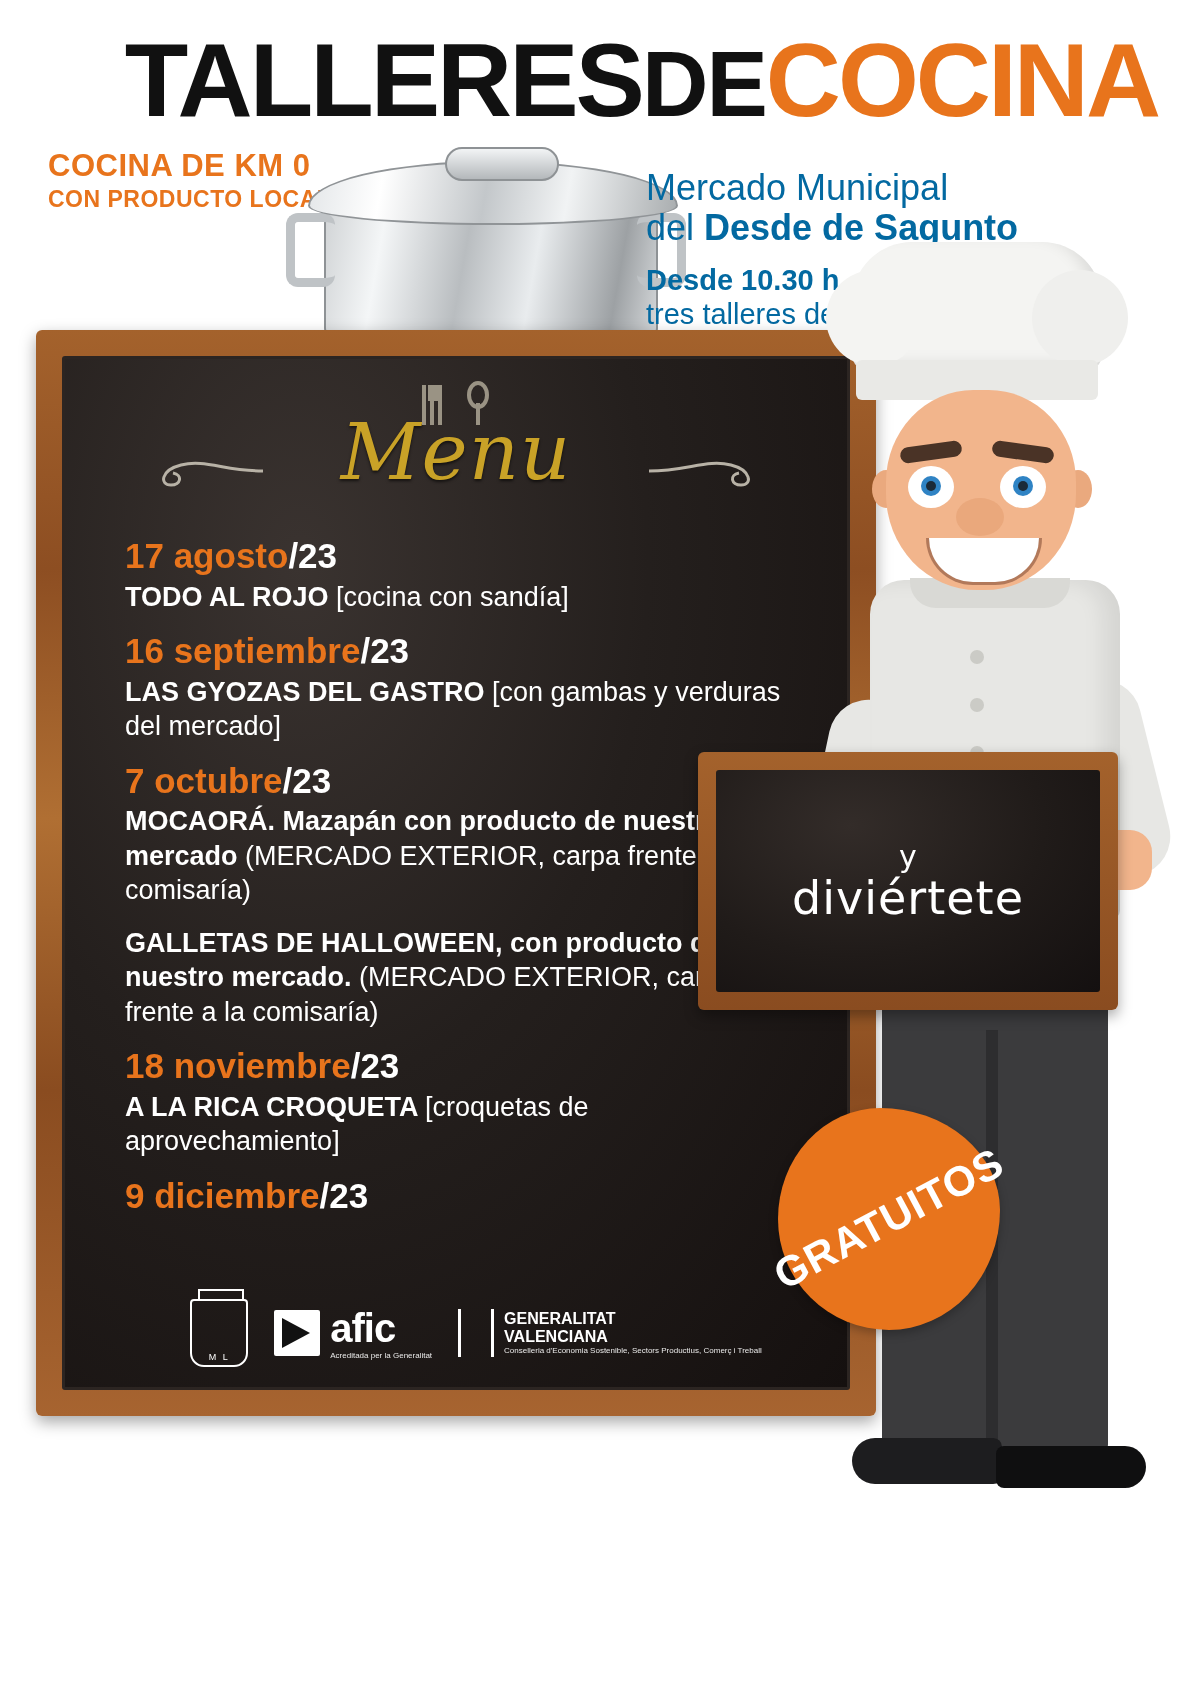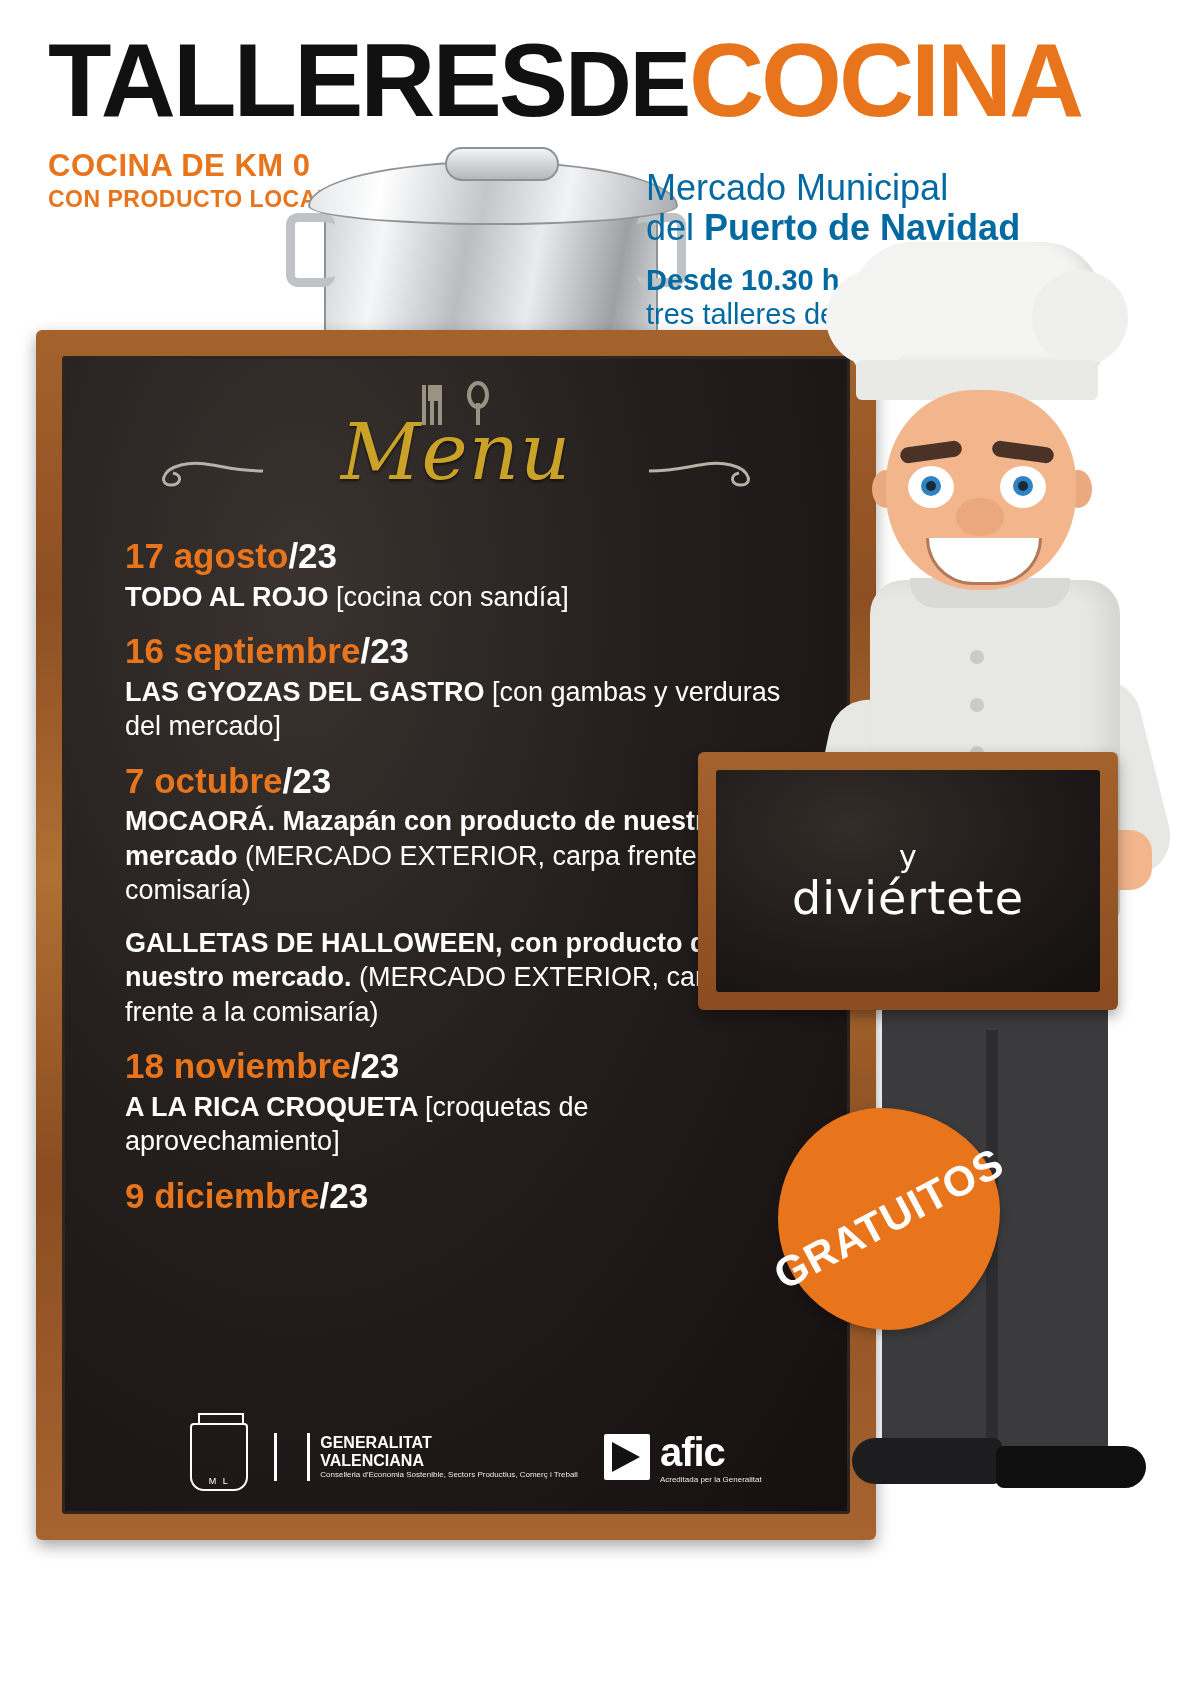--- a/index.html
+++ b/index.html
@@ -21,20 +21,21 @@
   .title-line {
     position: absolute;
     left: 48px;
     top: 28px;
     width: 1110px;
     white-space: nowrap;
     font-weight: bold;
     font-size: 104px;
     letter-spacing: -3px;
     line-height: 1;
+    text-align: right;
   }
   .title-talleres { color: #111111; }
   .title-de { color: #111111; font-size: 92px; letter-spacing: -2px; }
   .title-cocina { color: #E8741C; }
 
   .subtitle-left {
     position: absolute;
     left: 48px;
     top: 148px;
     width: 520px;
@@ -137,21 +138,21 @@
   }
   .pot-handle-l { left: -14px; border-right: none; }
   .pot-handle-r { right: 34px; border-left: none; }
 
   
   .board-frame {
     position: absolute;
     left: 36px;
     top: 330px;
     width: 840px;
-    height: 1210px;
+    height: 1086px;
     background:
       linear-gradient(180deg,#a4622c 0%,#8d4e22 22%,#b06f33 45%,#8a4c20 70%,#a76430 100%);
     border-radius: 6px;
     box-shadow: 0 6px 16px rgba(0,0,0,0.35);
     padding: 26px;
     box-sizing: border-box;
   }
   .board-inner {
     position: relative;
     width: 100%;
@@ -450,21 +451,21 @@
     <div class="pot-handle-l"></div>
     <div class="pot-handle-r"></div>
     <div class="pot-lid">
       <div class="pot-knob"></div>
     </div>
   </div>
 
   <div class="header-right">
     <div class="hr-line1">Mercado Municipal</div>
     <div class="hr-line2">
-      <span>del </span><b>Puerto de Navidad</b>
+      <span>del </span><b>Desde de Sagunto</b>
     </div>
     <div class="hr-time">Desde 10.30 h,</div>
     <div class="hr-time2">tres talleres de 30 min.</div>
   </div>
 
   <div class="board-frame">
     <div class="board-inner">
 
       <div class="menu-head">
         <div class="menu-cutlery">
@@ -543,33 +544,33 @@
       </div>
 
       <div class="logos">
         <div class="logo-block">
           <div class="crest">
             <div class="crest-letters">M L</div>
           </div>
         </div>
 
         <div class="logo-block">
+          <div class="afic-mark"></div>
+          <div>
+            <div class="afic-text">afic</div>
+            <div class="afic-sub">Acreditada per la Generalitat</div>
+          </div>
+        </div>
+
+        <div class="logo-block">
           <div class="gv-mark"></div>
           <div>
             <div class="gv-text">GENERALITAT</div>
             <div class="gv-text">VALENCIANA</div>
             <div class="gv-sub">Conselleria d'Economia Sostenible, Sectors Productius, Comerç i Treball</div>
-          </div>
-        </div>
-
-        <div class="logo-block">
-          <div class="afic-mark"></div>
-          <div>
-            <div class="afic-text">afic</div>
-            <div class="afic-sub">Acreditada per la Generalitat</div>
           </div>
         </div>
       </div>
 
     </div>
   </div>
 
   <div class="chef">
     <div class="chef-legs"></div>
     <div class="chef-shoe-l"></div>

